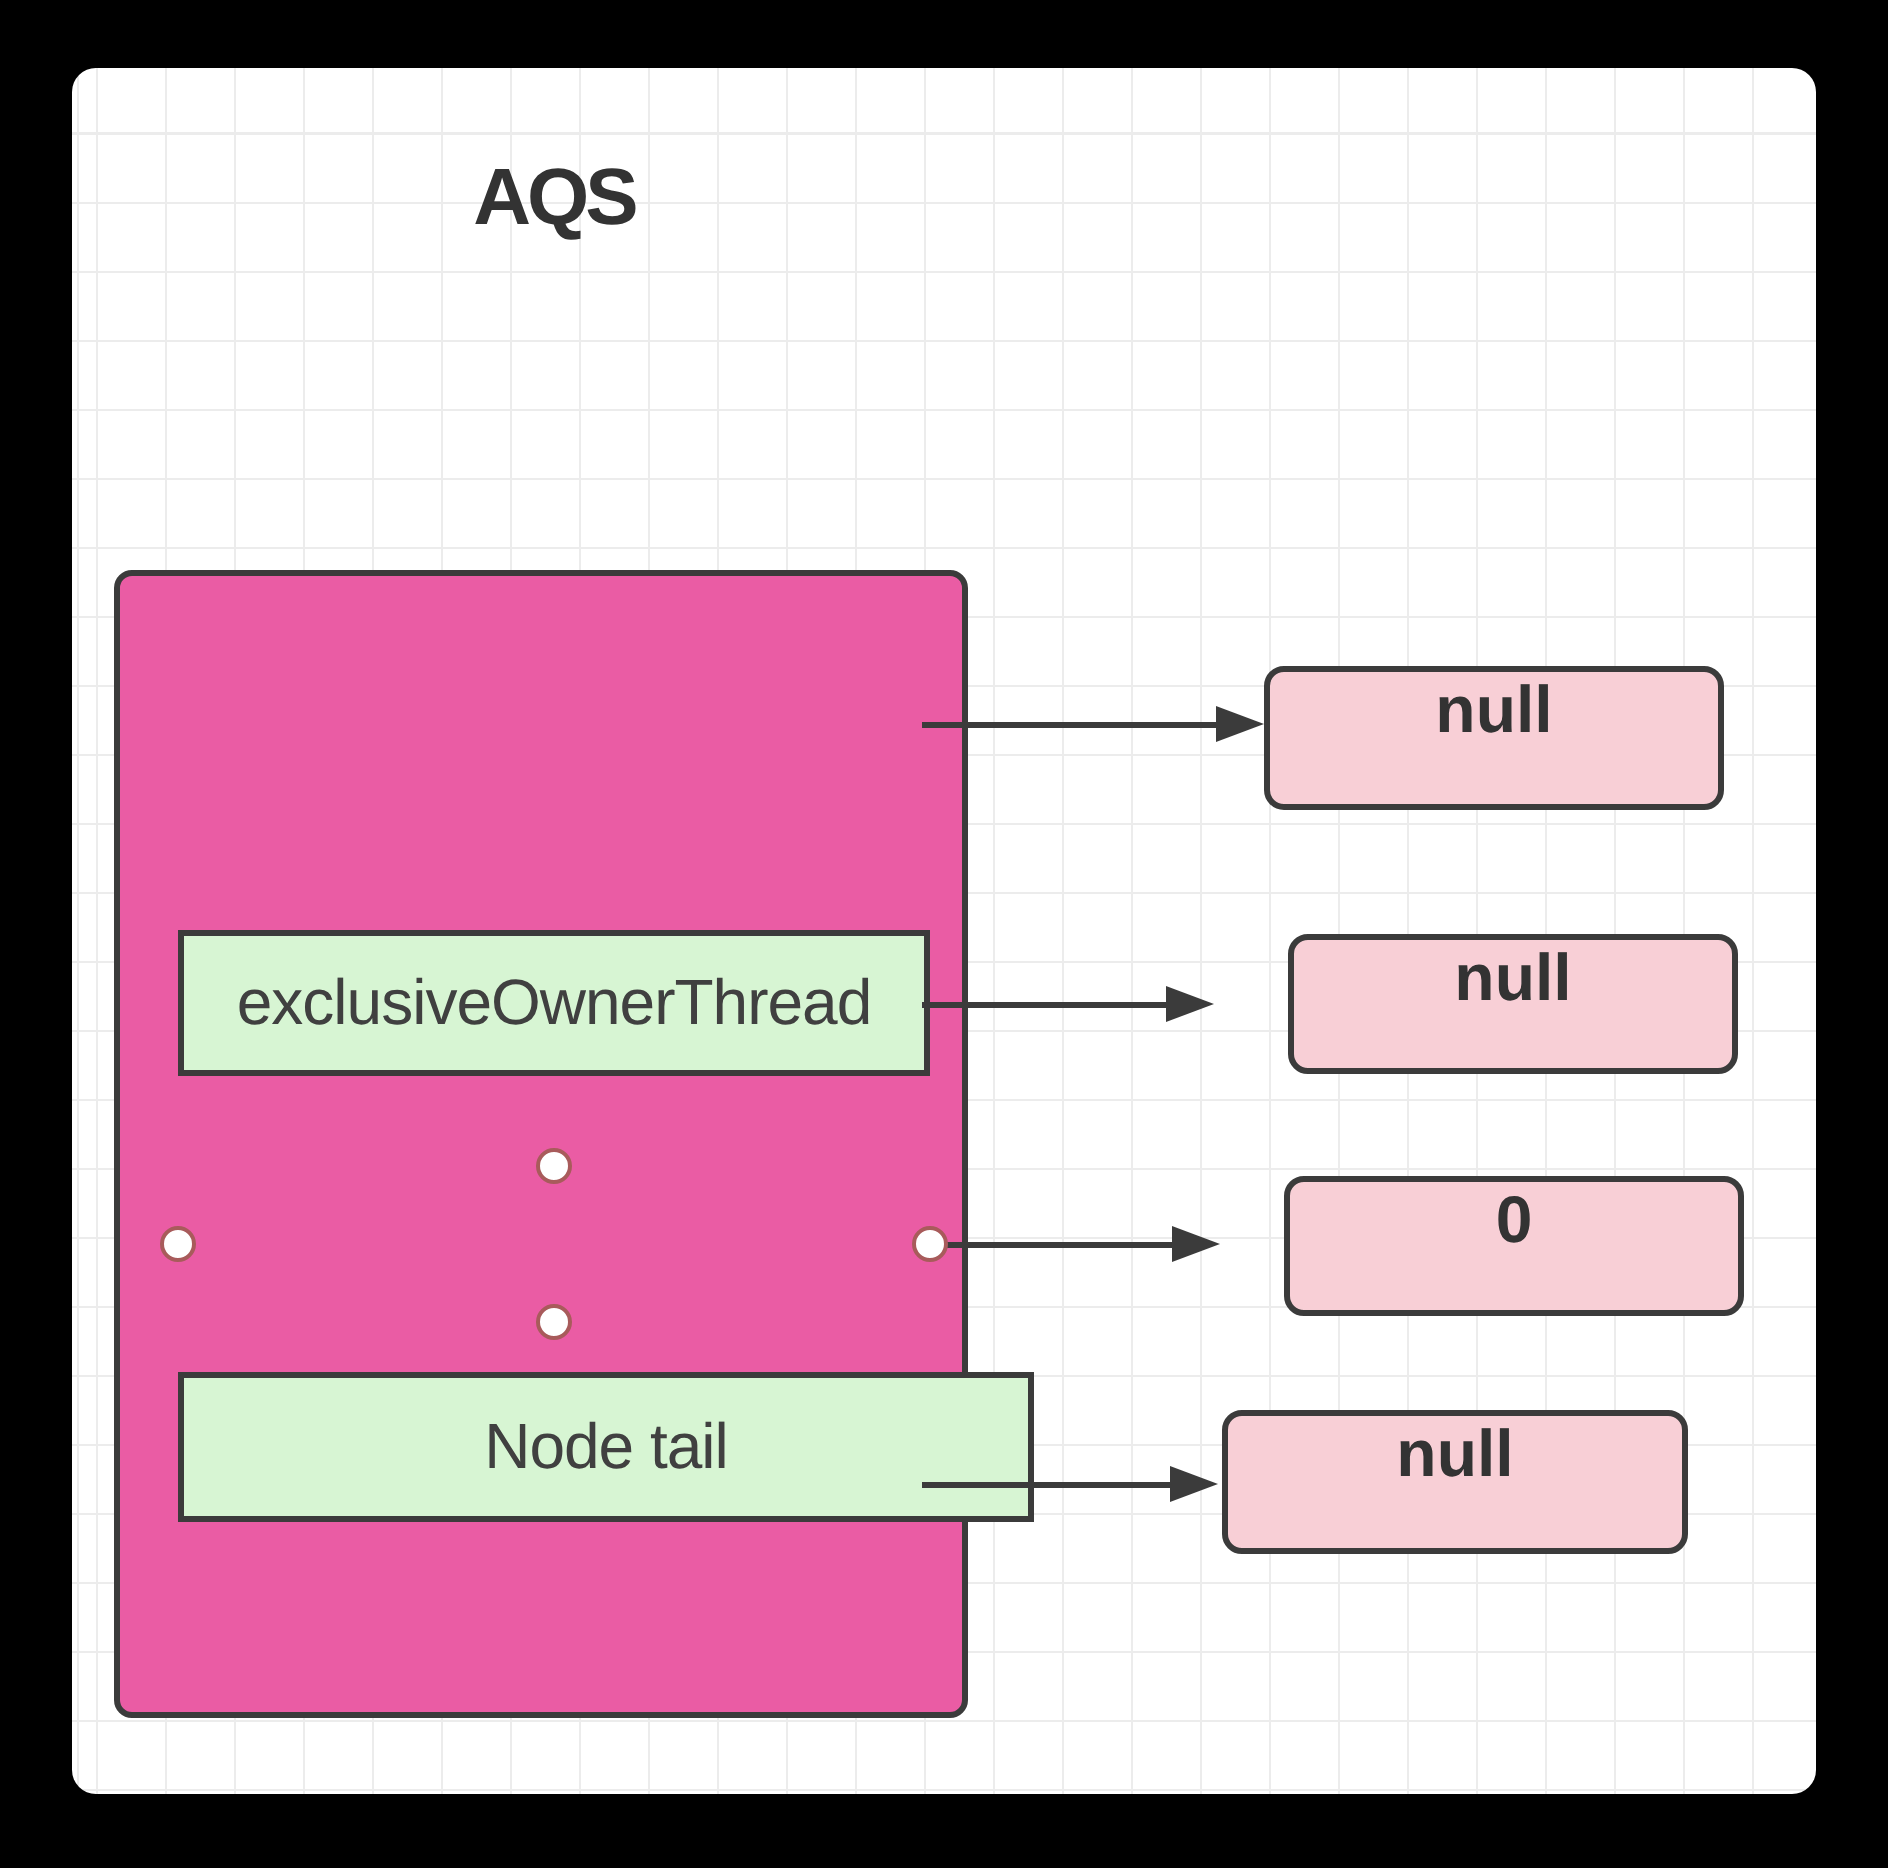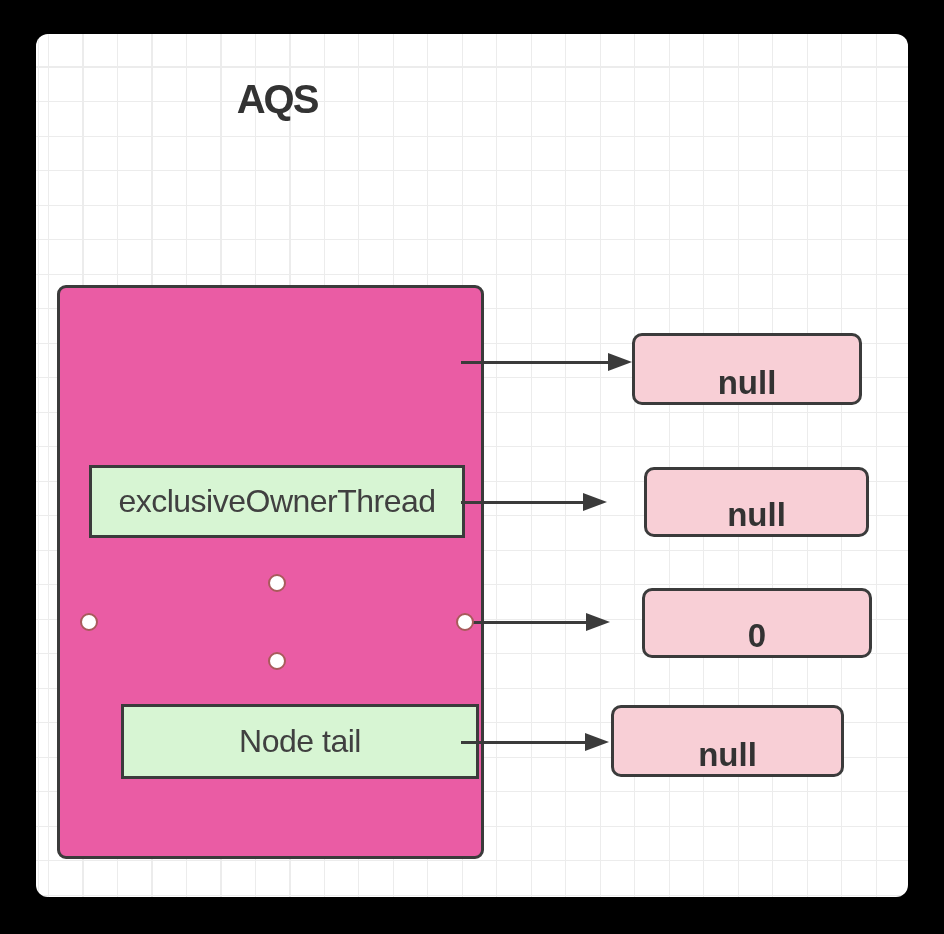--- a/index.html
+++ b/index.html
@@ -59,30 +59,30 @@
     align-items:center;
     justify-content:center;
     font-size:32px;
     letter-spacing:-0.5px;
     color:#404040;
     z-index:2;
   }
   .f1{left:53px; top:292px; width:375px; height:72px;}
   .f2{left:53px; top:431px; width:376px; height:73px;}
   .f3{left:53px; top:549px; width:376px; height:78px;}
-  .f4{left:53px; top:670px; width:358px; height:75px;margin-left:32px;}
+  .f4{left:53px; top:652px; width:428px; height:75px;}
 
   .value-box{
     position:absolute;
     background:#f8cfd6;
     border:3.5px solid #3b3b3b;
     border-radius:10px;
     box-sizing:border-box;
     display:flex;
-    align-items:flex-end;
+    align-items:flex-start;
     justify-content:center;
     font-size:33px;
     font-weight:bold;
     color:#333333;
     z-index:2;
   }
   .v1{left:596px; top:299px; width:230px; height:72px;}
   .v2{left:608px; top:433px; width:225px; height:70px;}
   .v3{left:606px; top:554px; width:230px; height:70px;}
   .v4{left:575px; top:671px; width:233px; height:72px;}

